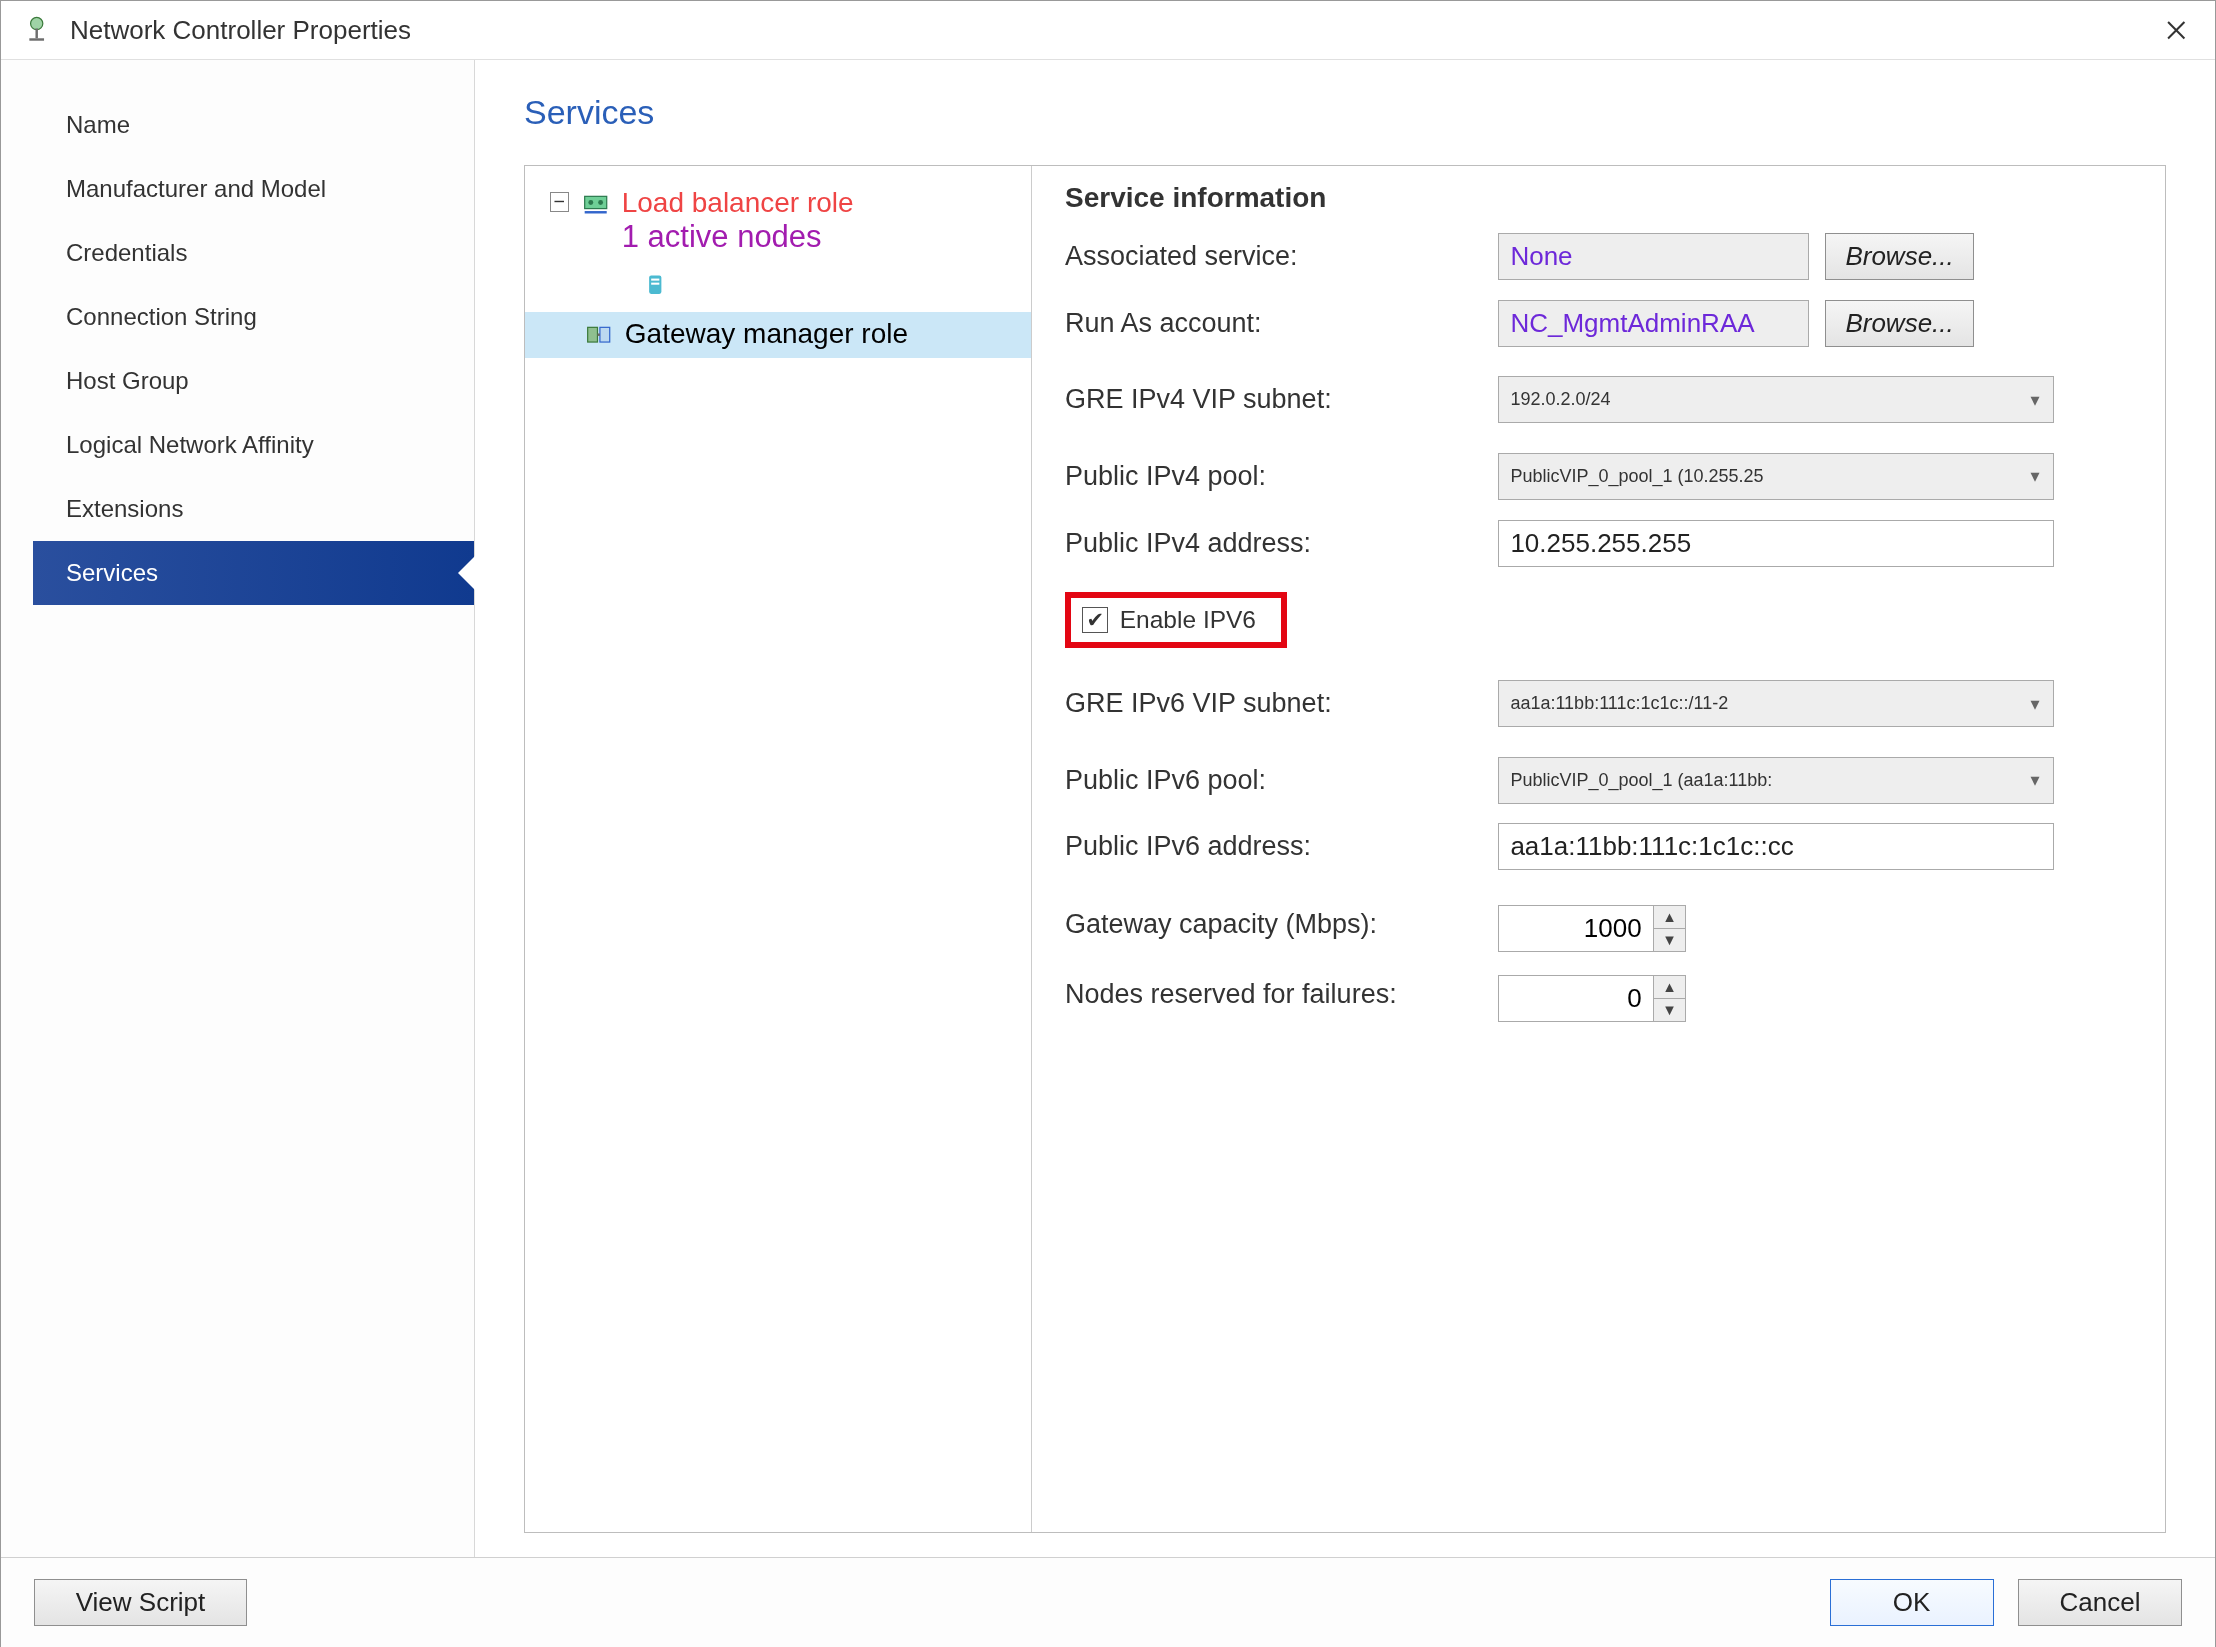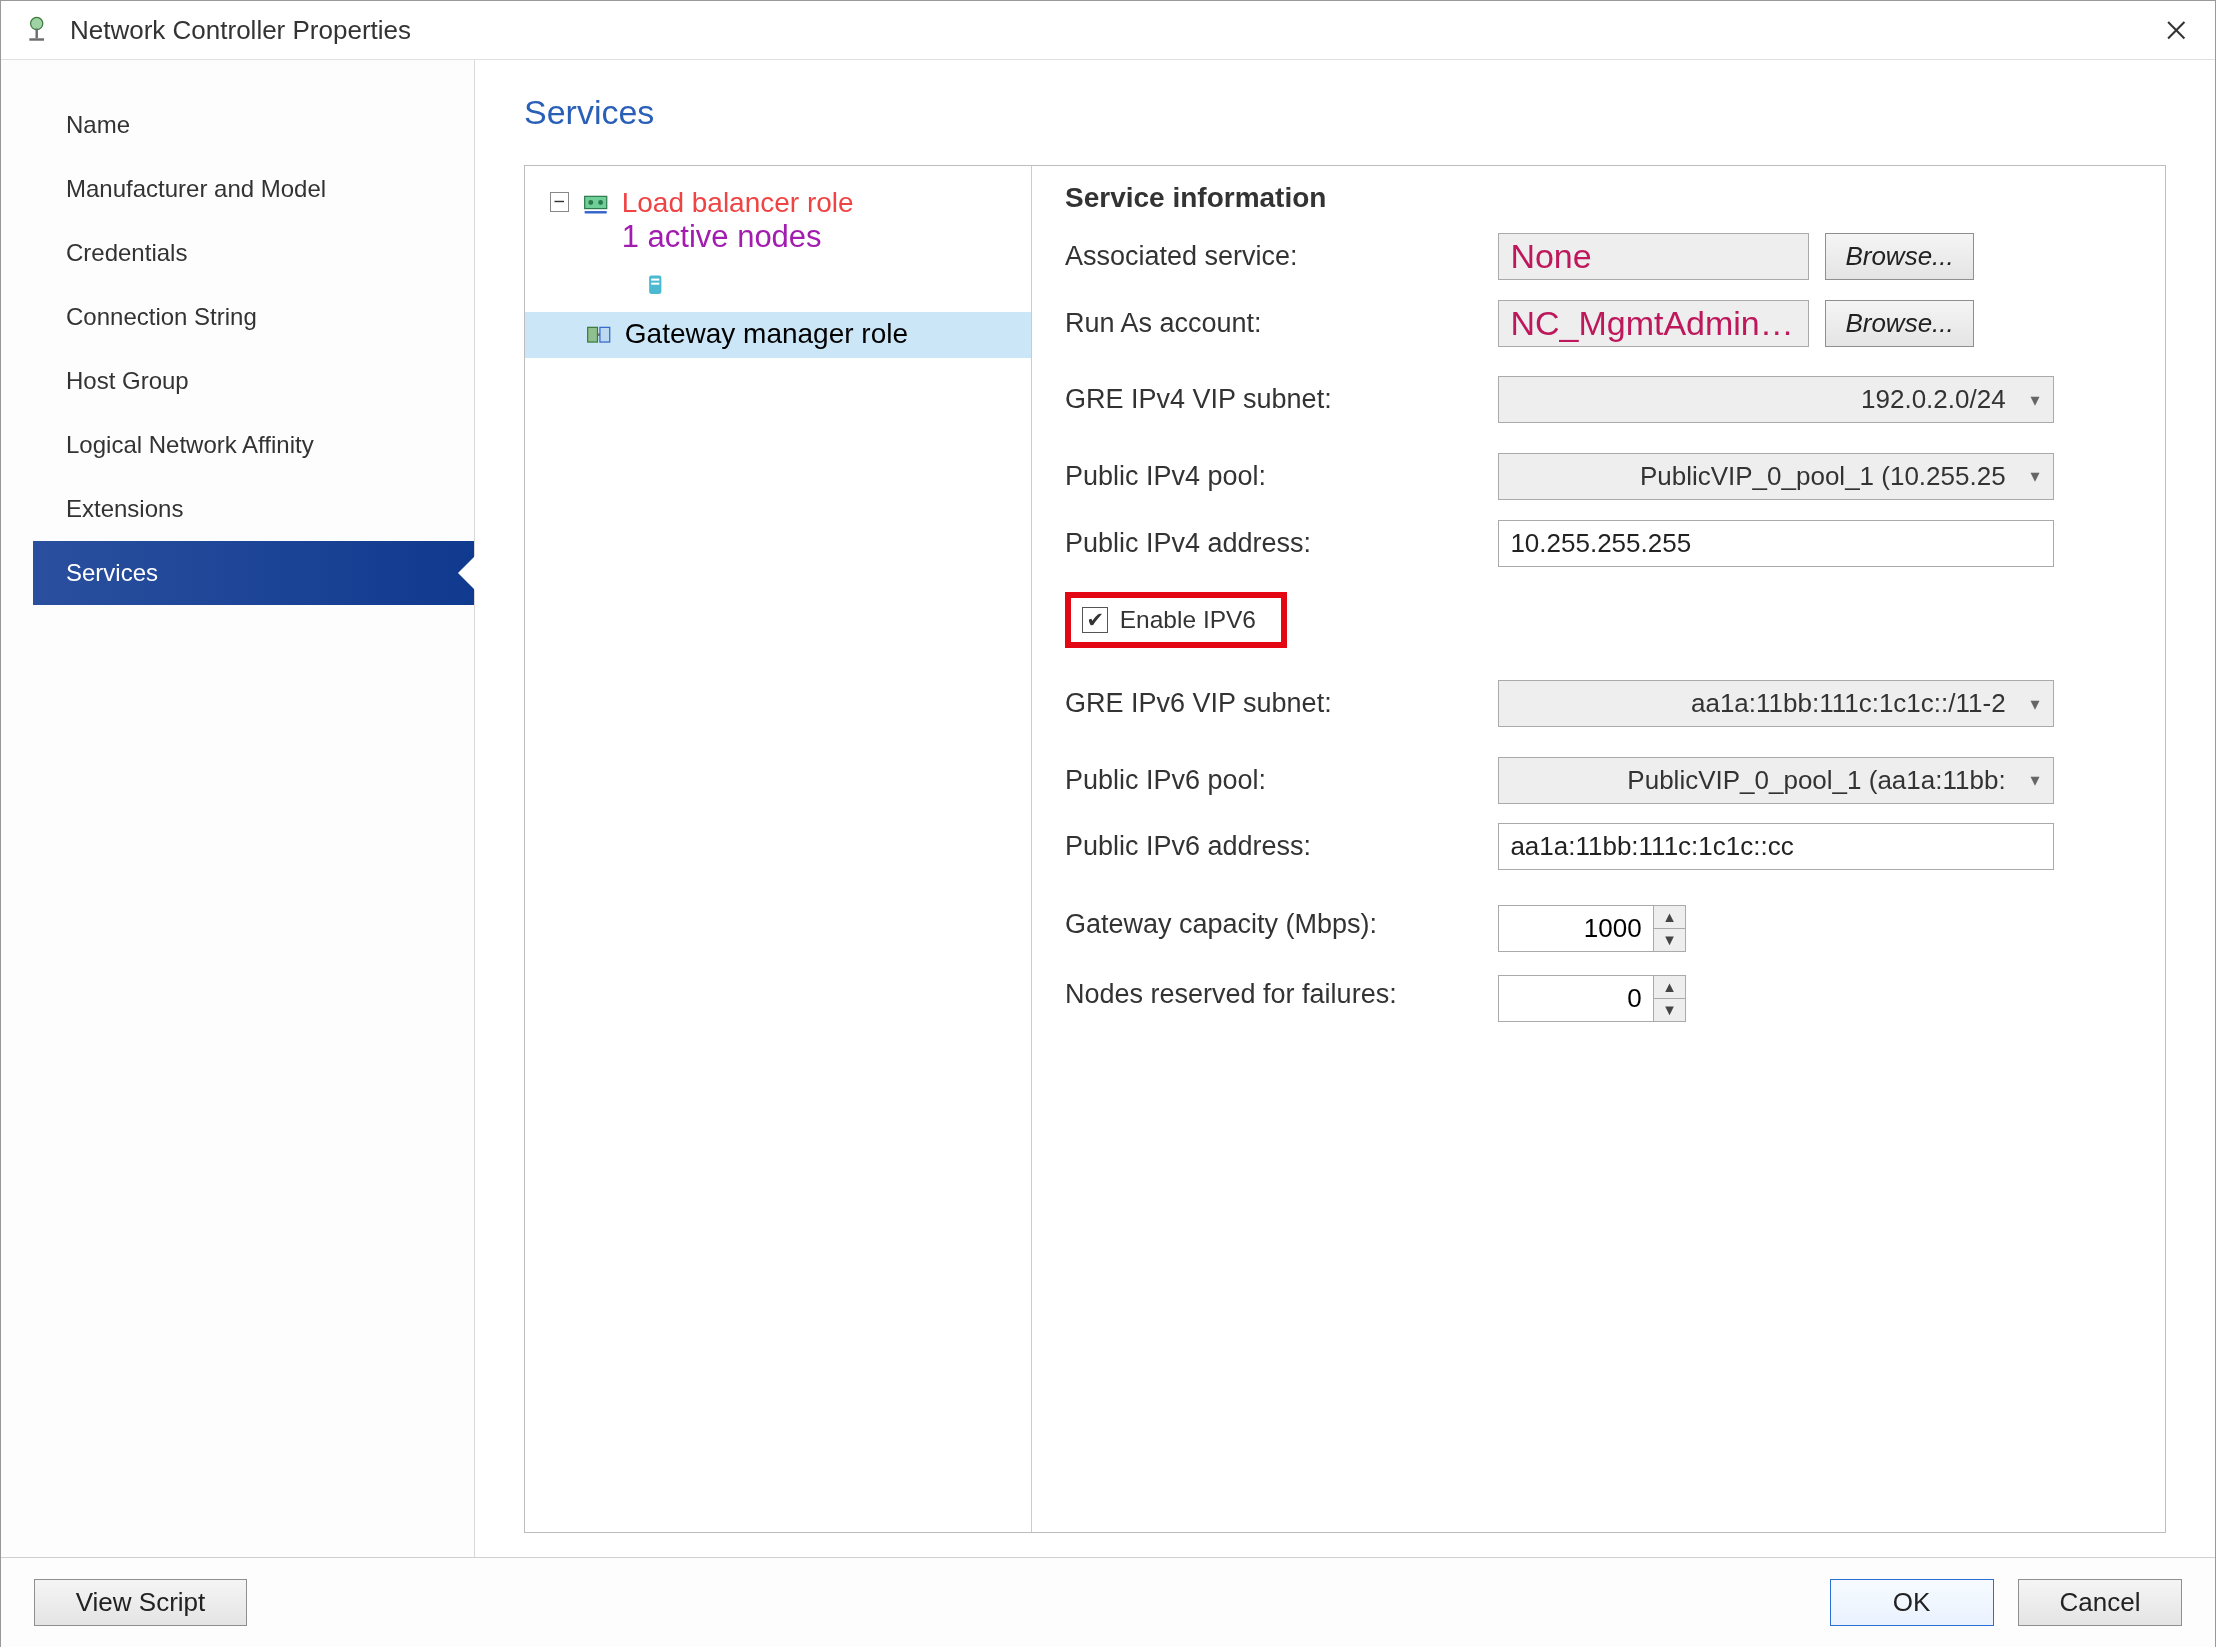--- a/index.html
+++ b/index.html
@@ -161,22 +161,22 @@
     flex: 1;
     display: flex;
     align-items: center;
     gap: 16.4px;
   }
   .ro-input {
     height: 47px;
     border: 1.6px solid #aaa;
     background: #eee;
     padding: 0 11.4px;
-    font-size: 34px;
-    color: #be185d;
+    font-size: 26px;
+    color: #6d28d9;
     width: 311px;
     overflow: hidden;
     text-overflow: ellipsis;
     white-space: nowrap;
     line-height: 44px;
   }
   .text-input {
     height: 47px;
     border: 1.6px solid #aaa;
     background: #fff;
@@ -190,26 +190,25 @@
     height: 47px;
     border: 1.6px solid #aaa;
     background: #eee;
     display: flex;
     align-items: center;
     width: 556px;
   }
   .combo .combo-text {
     flex: 1;
     padding: 0 11.4px;
-    font-size: 26px;
+    font-size: 18px;
     color: #333;
     overflow: hidden;
     white-space: nowrap;
     text-overflow: ellipsis;
-    text-align: right;
   }
   .combo .combo-arrow {
     width: 36px;
     display: flex; align-items: center; justify-content: center;
     color: #666;
     font-size: 18px;
   }
   .btn {
     height: 47px;
     min-width: 213px;

